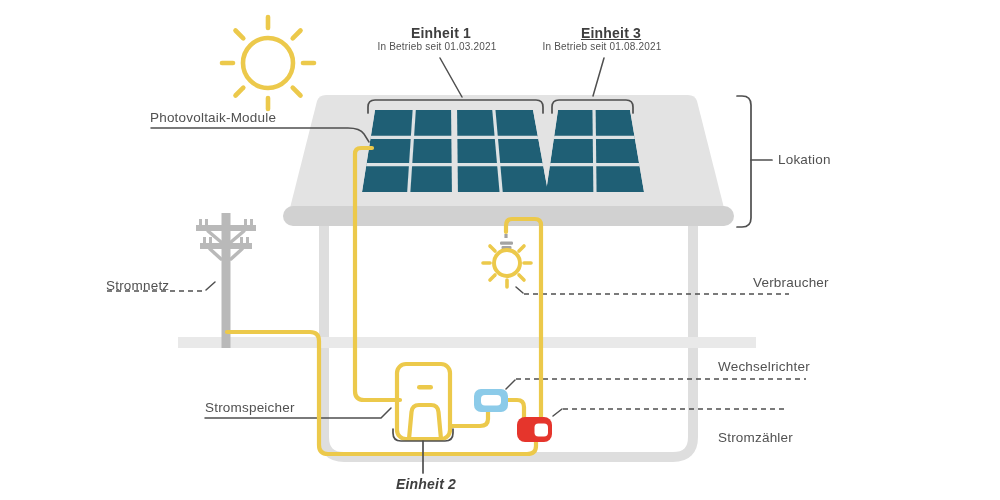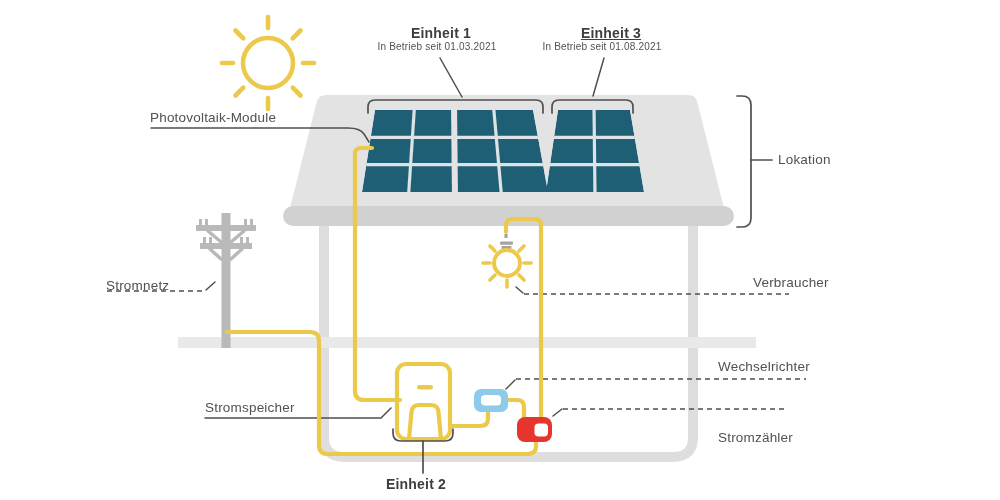--- a/index.html
+++ b/index.html
@@ -171,21 +171,21 @@
     <g>
       <rect class="devred" x="517" y="417" width="35" height="25" rx="8"></rect>
       <rect x="534.5" y="423.5" width="13.5" height="13" rx="4" fill="#ffffff"></rect>
     </g>
   </svg>
 
   <div class="lbl bold centered" style="left:441px;top:25px;">Einheit 1</div>
   <div class="lbl sub centered" style="left:437px;top:41px;">In Betrieb seit 01.03.2021</div>
   <div class="lbl bold centered" style="left:611px;top:25px;text-decoration:underline;">Einheit 3</div>
   <div class="lbl sub centered" style="left:602px;top:41px;">In Betrieb seit 01.08.2021</div>
-  <div class="lbl bold centered" style="left:416px;top:476px;">Einheit 2</div>
+  <div class="lbl bold centered" style="left:426px;top:476px;font-style:italic;">Einheit 2</div>
 
   <div class="lbl" style="left:150px;top:110px;">Photovoltaik-Module</div>
   <div class="lbl" style="left:778px;top:152px;text-align:center;">Lokation</div>
   <div class="lbl" style="left:106px;top:278px;">Stromnetz</div>
   <div class="lbl" style="left:718px;top:275px;margin-left:35px;">Verbraucher</div>
   <div class="lbl" style="left:718px;top:359px;">Wechselrichter</div>
   <div class="lbl" style="left:718px;top:389px;margin-top:41px;">Stromzähler</div>
   <div class="lbl" style="left:205px;top:400px;">Stromspeicher</div>
 </div>
 

